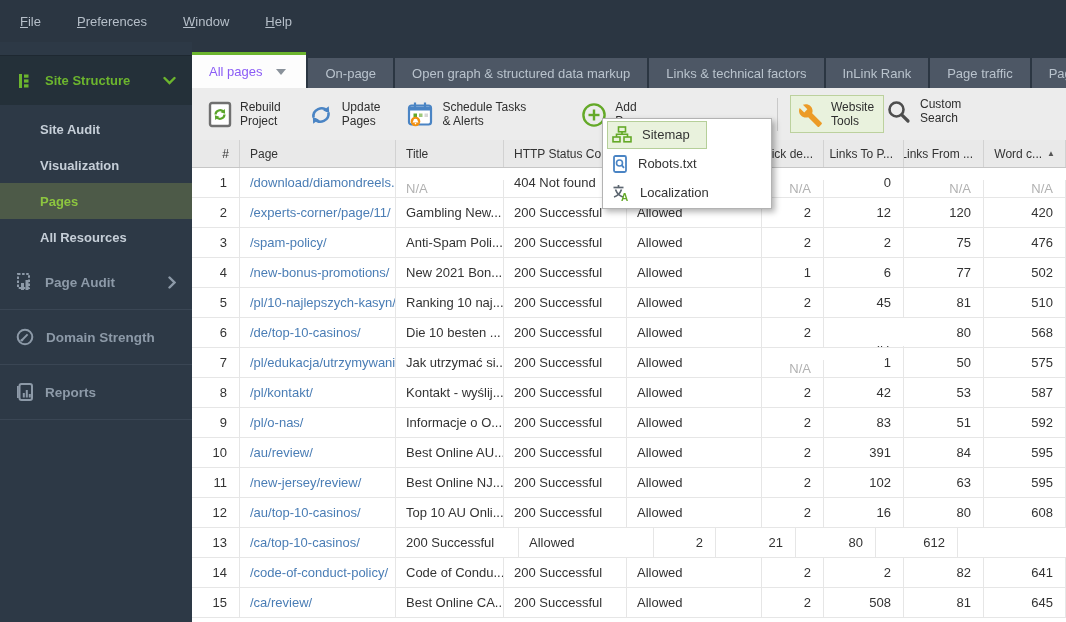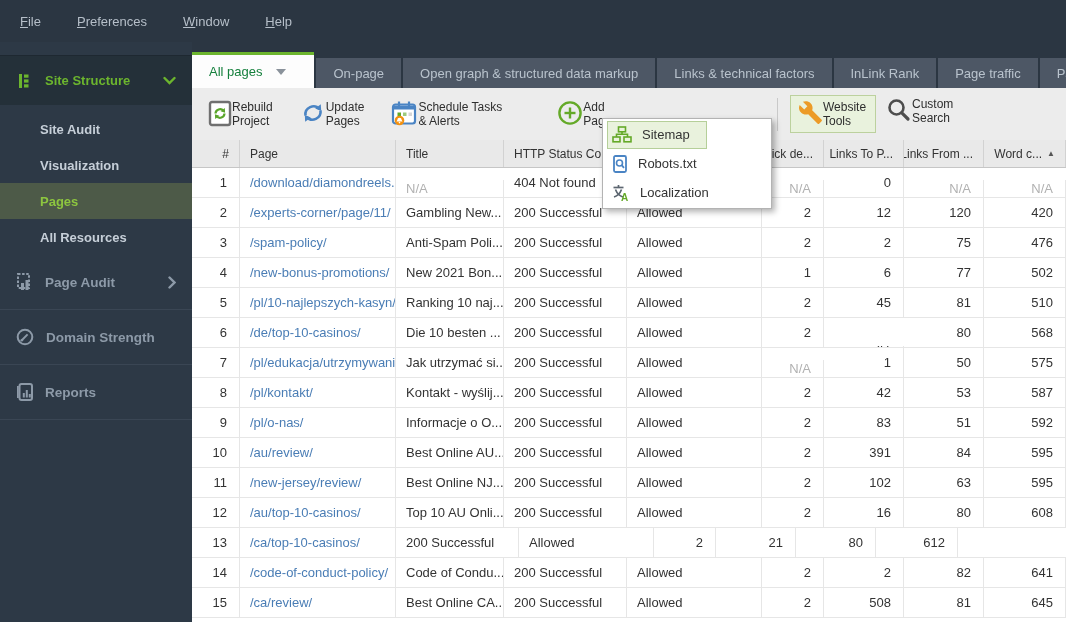--- a/index.html
+++ b/index.html
@@ -19,26 +19,26 @@
   .side-items { padding-top:6px; }
   .side-item { height:36px; display:flex; align-items:center; padding-left:40px; color:#c6cfd8; font-size:13px; font-weight:bold; cursor:pointer; }
   .side-item.active { background:#4d5a48; color:#8dc63f; }
   .side-section { height:55px; display:flex; align-items:center; padding:0 16px; gap:12px; color:#8d9aa8; font-size:13.5px; font-weight:bold; border-bottom:1px solid #3a4654; cursor:pointer; }
   .side-section:first-of-type { border-top:1px solid #3a4654; margin-top:6px; }
   .side-section .chev-r { margin-left:auto; display:flex; }
 
   
   .tabstrip { position:absolute; left:192px; top:42px; width:874px; height:46px; background:#2b3642; display:flex; align-items:flex-end; gap:2px; z-index:2; }
   .tab { height:30px; display:flex; align-items:center; padding:0 17px; background:#4d5765; color:#b9c3cd; font-size:13px; white-space:nowrap; cursor:pointer; }
-  .tab.active { height:36px; background:#fdfdfd; color:#15803d; border-top:3px solid #6cb52e; padding-right:28px; }
+  .tab.active { height:36px; background:#fdfdfd; color:#8b5cf6; border-top:3px solid #6cb52e; padding-right:20px; }
   .tab-caret { width:0; height:0; border-left:5px solid transparent; border-right:5px solid transparent; border-top:6px solid #8a929b; margin-left:14px; }
 
   
   .toolbar { position:absolute; left:192px; top:88px; width:874px; height:52px; background:#ececec; display:flex; align-items:center; padding-left:16px; z-index:1; }
-  .tool { display:flex; align-items:flex-start; margin-right:27px; cursor:pointer; }
+  .tool { display:flex; align-items:flex-end; gap:8px; margin-right:27px; cursor:pointer; }
   .tool-label { font-size:12px; color:#2e2e2e; line-height:14px; }
   .tool-sep { position:absolute; left:585px; top:10px; width:1px; height:33px; background:#c9c9c9; }
   .tool-website { position:absolute; left:598px; top:7px; background:#e9f2dd; border:1px solid #bcd19e; padding:4px 9px 4px 7px; margin:0; }
   .tool-search { position:absolute; left:694px; top:9px; margin:0; }
 
   
   .dropdown { position:absolute; left:602px; top:118px; width:170px; background:#fff; border:1px solid #b3b3b3; box-shadow:3px 3px 6px rgba(0,0,0,0.3); z-index:10; padding:1px 0; }
   .dd-item { height:29px; display:flex; align-items:center; padding-left:7px; font-size:13px; color:#333; cursor:pointer; }
   .dd-plain { display:flex; align-items:center; gap:10px; padding-left:2px; }
   .dd-hl { display:flex; align-items:center; gap:10px; background:#e9f2dd; border:1px solid #b5cf99; height:28px; padding:0 16px 0 4px; margin-left:-3px; }

